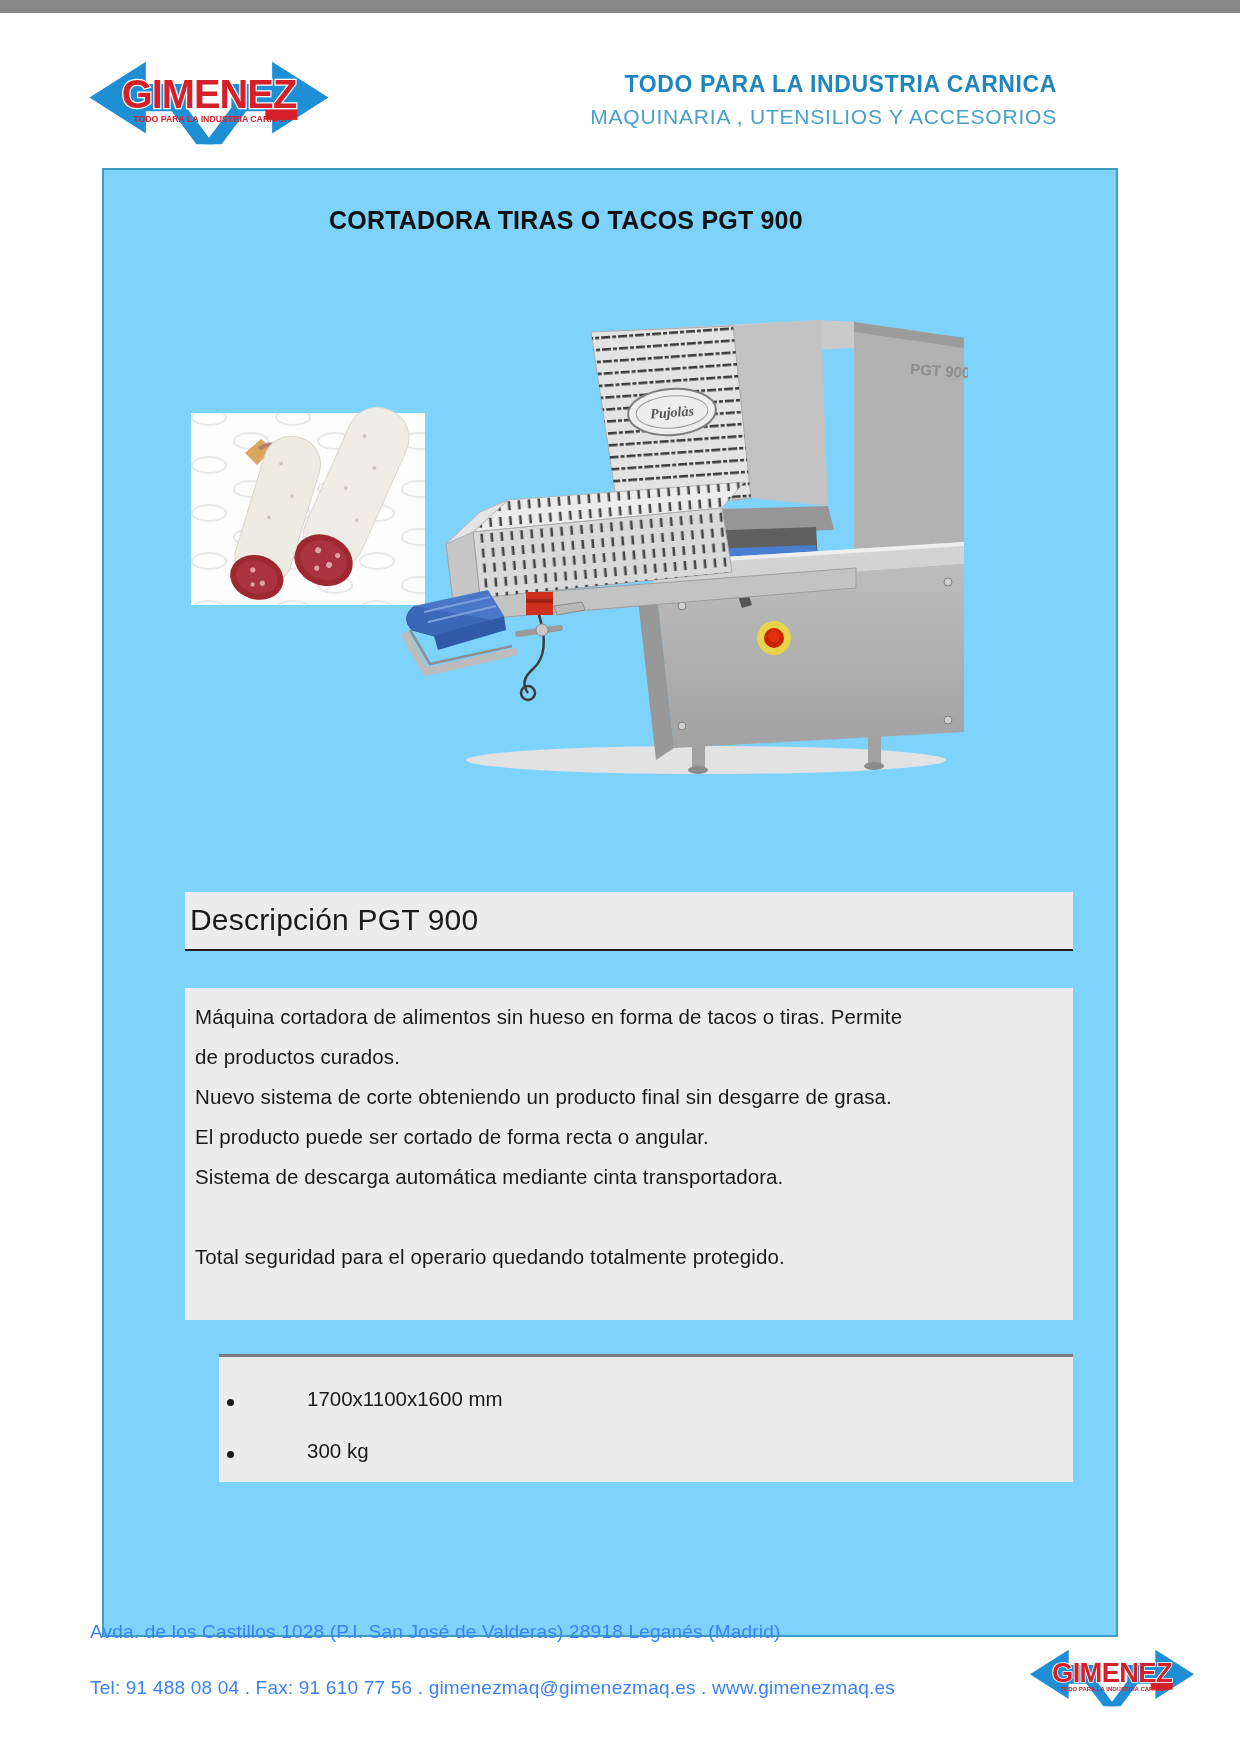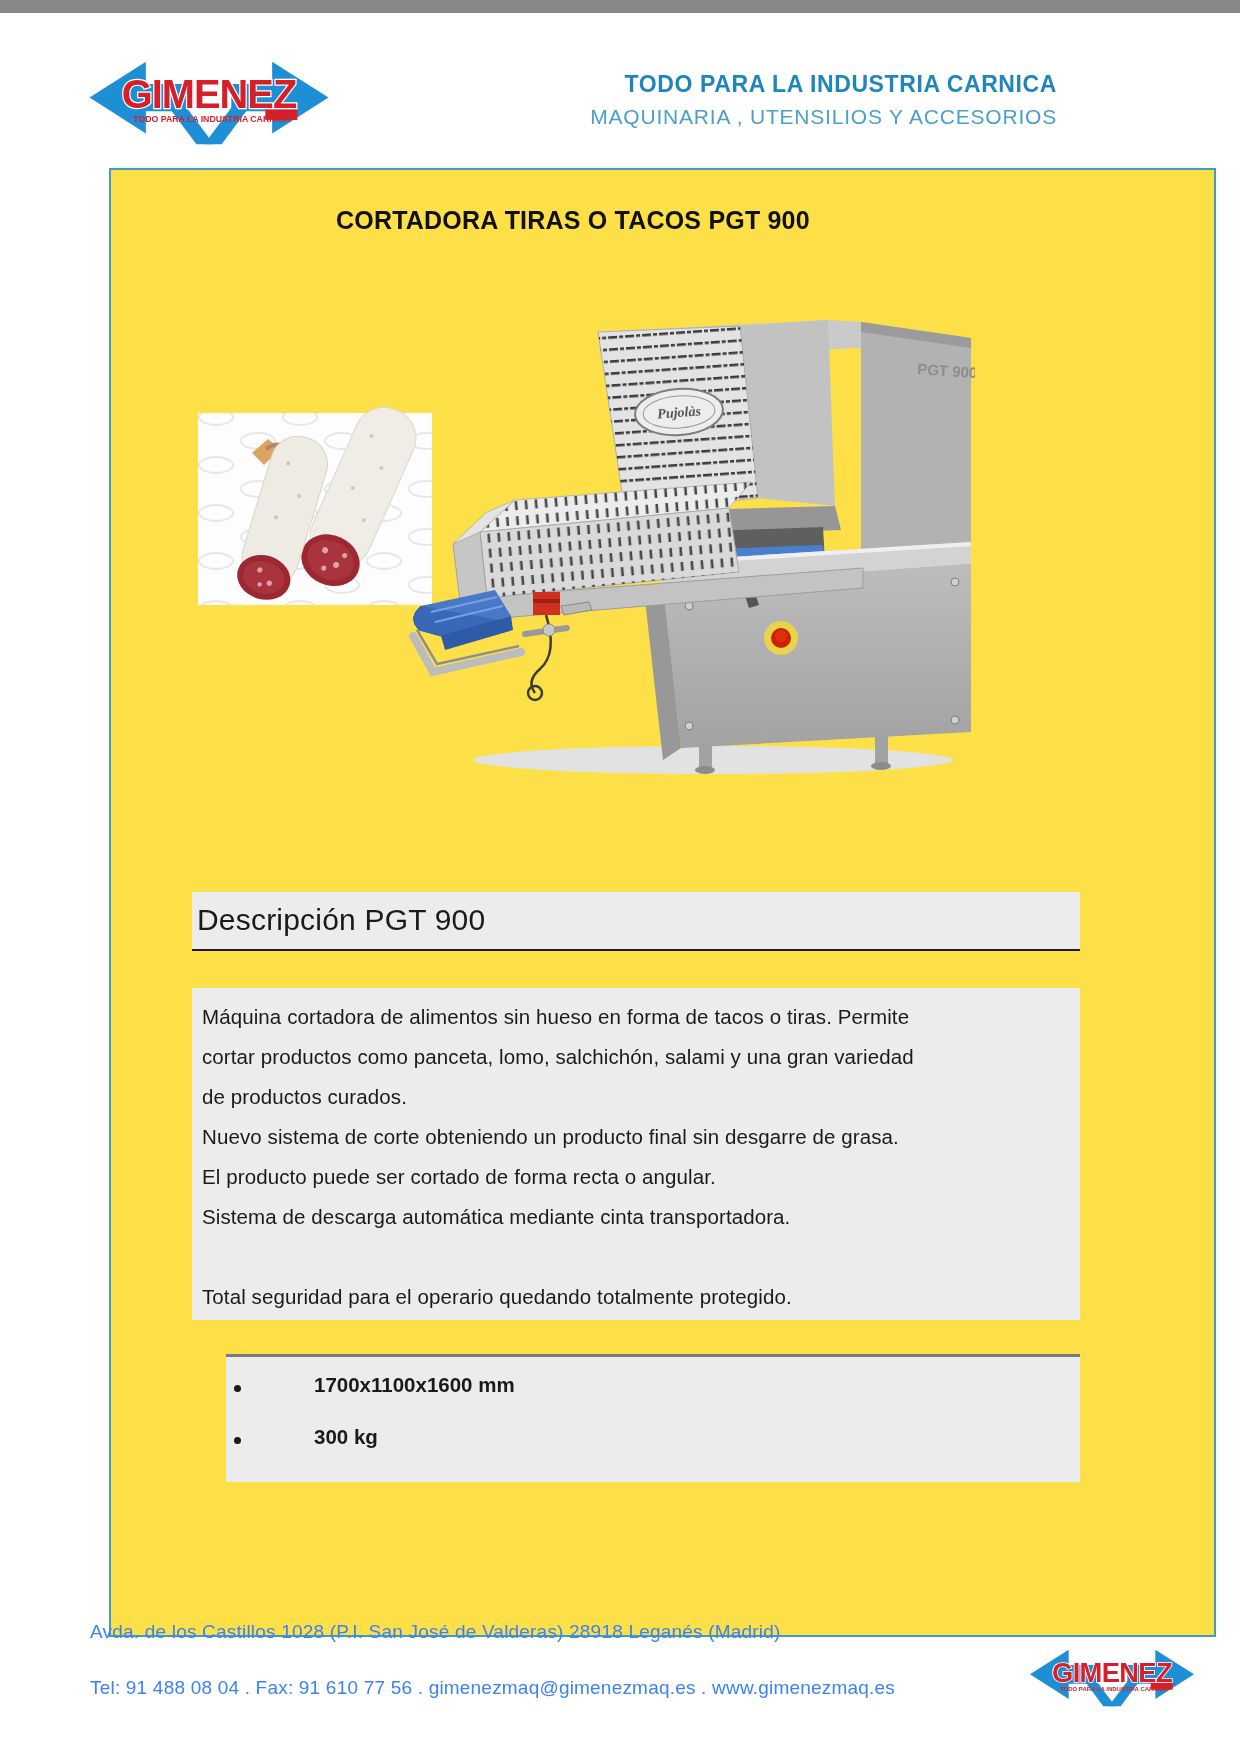--- a/index.html
+++ b/index.html
@@ -8,22 +8,22 @@
     position:relative; width:1240px; height:1755px; background:#ffffff;
     margin:13px auto; overflow:hidden; font-family:"Liberation Sans", sans-serif;
   }
   
   .logo-main { position:absolute; left:85px; top:36px; width:248px; height:102px; }
   .hdr-text { position:absolute; right:183px; top:58px; text-align:right; }
   .hdr-line1 { font-size:23px; font-weight:bold; color:#1e86bd; letter-spacing:.6px; }
   .hdr-line2 { font-size:21px; color:#4ba0c9; letter-spacing:.8px; margin-top:7px; }
   
   .main-box {
-    position:absolute; left:109px; top:155px; width:1107px; height:1469px;
-    border:2px solid #3f9dc4; background:#fde047;
+    position:absolute; left:102px; top:155px; width:1016px; height:1469px;
+    border:2px solid #3f9dc4; background:#7dd3fc;
   }
   .doc-title {
     position:absolute; left:225px; top:36px; font-size:25px; font-weight:bold;
     color:#111; letter-spacing:.2px; white-space:nowrap;
   }
   .img-salami { position:absolute; left:83px; top:235px; width:242px; height:205px; }
   .img-machine { position:absolute; left:272px; top:130px; width:592px; height:482px; }
   
   .desc-head {
     position:absolute; left:81px; top:722px; width:888px; height:59px;
@@ -32,21 +32,21 @@
   }
   .desc-body {
     position:absolute; left:81px; top:818px; width:888px; height:332px;
     background:#ececec; padding:9px 0 14px 10px;
     font-size:20.5px; color:#1a1a1a; line-height:40px; letter-spacing:.1px;
   }
   .desc-line { min-height:40px; white-space:nowrap; }
   
   .specs {
     position:absolute; left:115px; top:1184px; width:854px; height:128px;
-    background:#ececec; border-top:3px solid #7b7b7b; padding-top:6px;font-weight:bold;
+    background:#ececec; border-top:3px solid #7b7b7b; padding-top:20px;
   }
   .spec-row { position:relative; height:52px; }
   .spec-bullet {
     position:absolute; left:8px; top:22px; width:7px; height:7px;
     border-radius:50%; background:#1a1a1a;
   }
   .spec-value {
     position:absolute; left:88px; top:10px; font-size:20.5px; color:#1a1a1a;
     white-space:nowrap;
   }
@@ -201,21 +201,20 @@
       <path d="M142,334 l42,-6" stroke="#9a9a9a" stroke-width="6" stroke-linecap="round"></path>
       <circle cx="166" cy="330" r="6" fill="#c8c8c8" stroke="#8a8a8a"></circle>
     </svg>
 
     <div class="desc-head">
       <span>Descripción PGT 900</span>
     </div>
 
     <div class="desc-body">
       <div class="desc-line">Máquina cortadora de alimentos sin hueso en forma de tacos o tiras. Permite</div>
-      <div class="desc-line">cortar productos como panceta, lomo, salchichón, salami y una gran variedad</div>
       <div class="desc-line">de productos curados.</div>
       <div class="desc-line">Nuevo sistema de corte obteniendo un producto final sin desgarre de grasa.</div>
       <div class="desc-line">El producto puede ser cortado de forma recta o angular.</div>
       <div class="desc-line">Sistema de descarga automática mediante cinta transportadora.</div>
       <div class="desc-line"></div>
       <div class="desc-line">Total seguridad para el operario quedando totalmente protegido.</div>
     </div>
 
     <div class="specs">
       <div class="spec-row">

